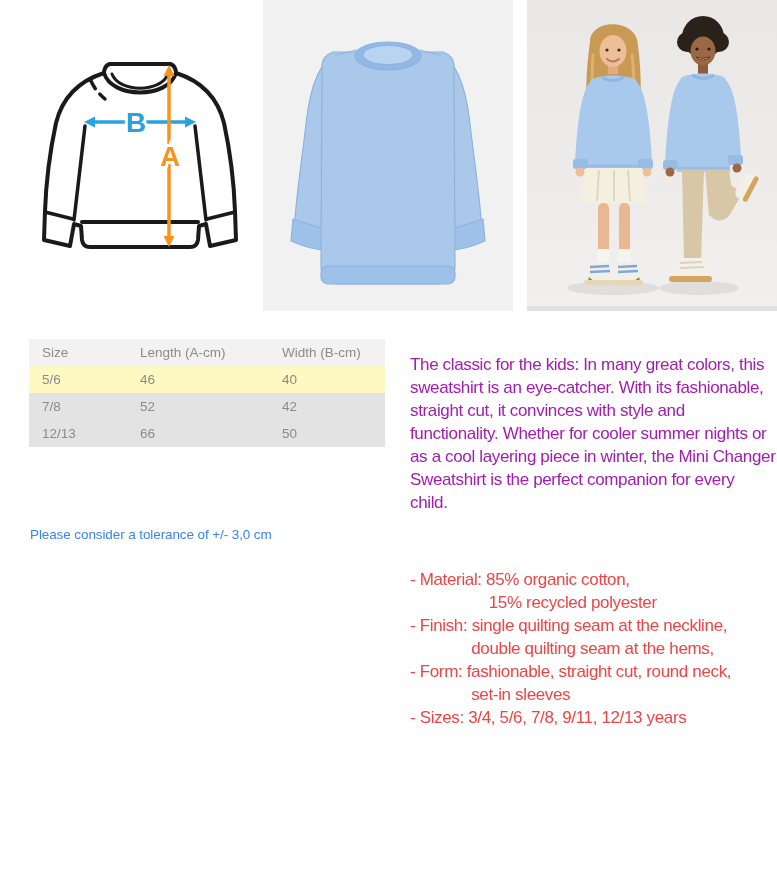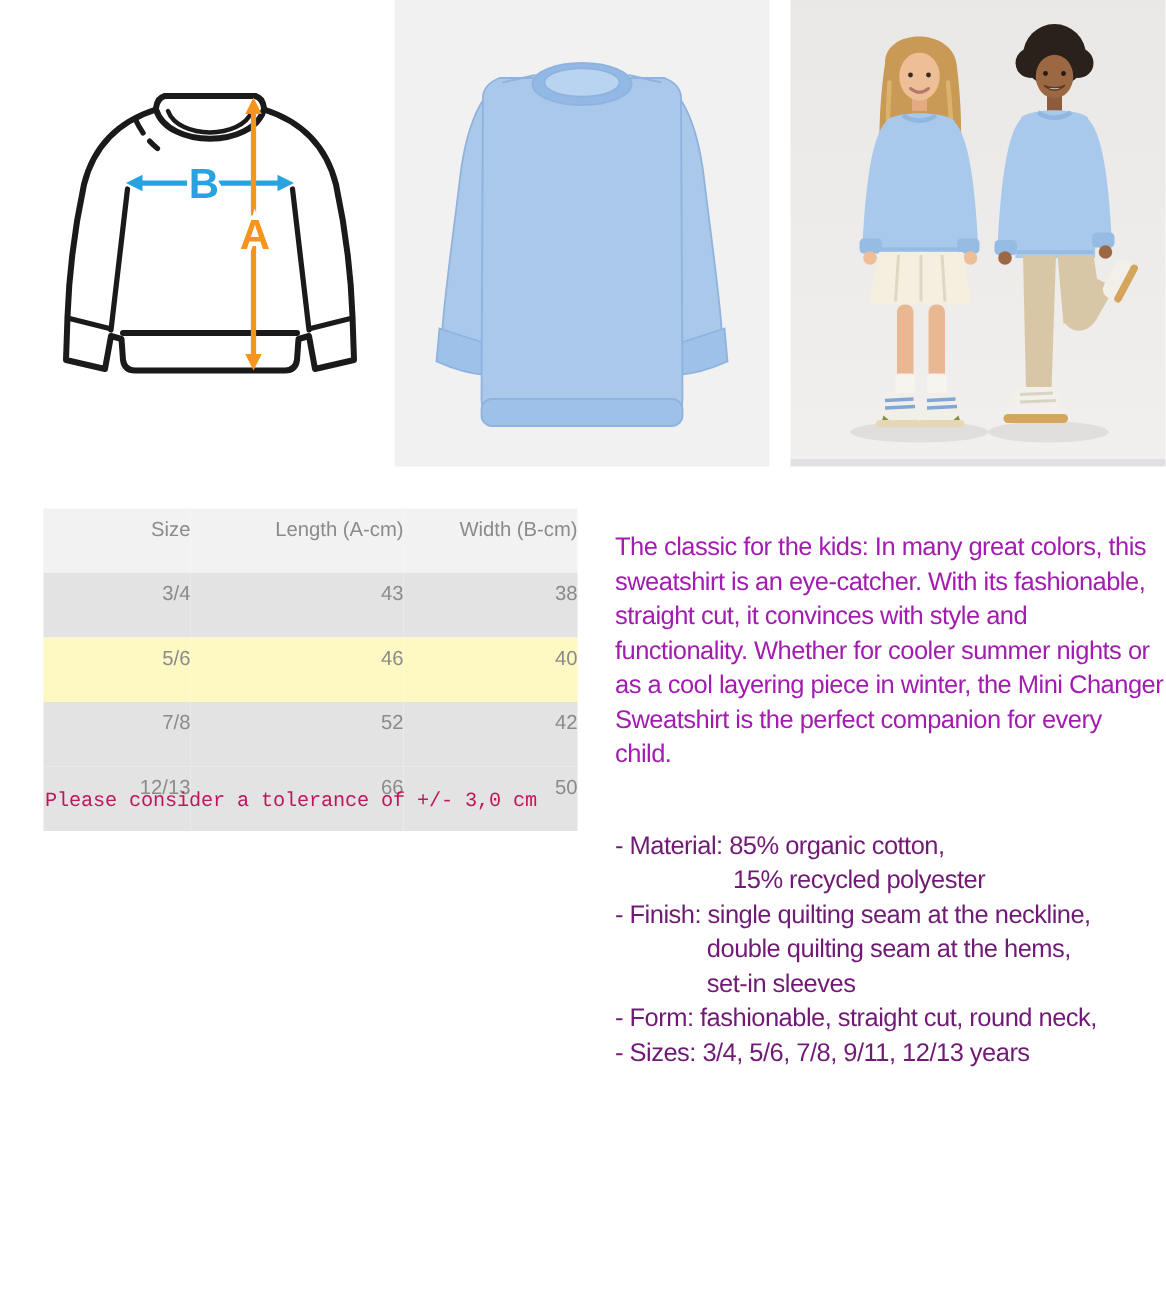--- a/index.html
+++ b/index.html
@@ -8,29 +8,29 @@
   .panel{position:absolute;top:0;height:311px;}
   .panel-diagram{left:0;width:263px;background:#ffffff;}
   .panel-flatlay{left:263px;width:250px;background:#f1f1f1;}
   .panel-models{left:527px;width:250px;background:linear-gradient(180deg,#e9e8e7 0%,#eeedec 70%,#f1f0ef 100%);}
   .panel svg{display:block;width:100%;height:100%;}
 
   .size-table{position:absolute;left:29px;top:339px;width:356px;border-collapse:collapse;font-size:13.5px;color:#8b8b8b;table-layout:fixed;}
   .size-table col.c1{width:98px;}
   .size-table col.c2{width:142px;}
   .size-table col.c3{width:116px;}
-  .size-table th,.size-table td{height:27px;padding:0 0 16px 13px;text-align:right;font-weight:400;vertical-align:middle;}
+  .size-table th,.size-table td{height:27px;padding:0 0 0 13px;text-align:left;font-weight:400;vertical-align:middle;}
   .size-table thead tr{background:#f2f2f2;}
   .size-table tbody tr.shade-dark{background:#e3e3e3;}
   .size-table tbody tr.shade-light{background:#fef9c3;}
 
-  .tolerance-note{position:absolute;left:30px;top:527px;font-size:13.5px;color:#be185d;letter-spacing:-0.1px;font-family:Liberation Mono, monospace;}
+  .tolerance-note{position:absolute;left:30px;top:527px;font-size:13.5px;color:#3b82f6;letter-spacing:-0.1px;}
 
   .description{position:absolute;left:410px;top:336px;width:366px;font-size:17px;line-height:23px;color:#a21caf;letter-spacing:-0.35px;}
-  .specs{position:absolute;left:410px;top:552px;font-size:17px;line-height:23px;color:#701a75;letter-spacing:-0.35px;}
+  .specs{position:absolute;left:410px;top:568px;font-size:17px;line-height:23px;color:#ef4444;letter-spacing:-0.35px;}
   .specs .spec-line{white-space:pre;}
 </style>
 </head>
 <body>
 
 <div class="panel panel-diagram">
   <svg viewBox="0 0 263 311">
     <g fill="#ffffff" stroke="#1a1a1a" stroke-width="4" stroke-linejoin="round" stroke-linecap="round">
 
       <path d="M104,73
@@ -200,25 +200,20 @@
       <col class="c3">
     </colgroup>
   <thead>
     <tr>
       <th>Size</th>
       <th>Length (A-cm)</th>
       <th>Width (B-cm)</th>
     </tr>
   </thead>
   <tbody>
-    <tr class="shade-dark">
-      <td>3/4</td>
-      <td>43</td>
-      <td>38</td>
-    </tr>
     <tr class="shade-light">
       <td>5/6</td>
       <td>46</td>
       <td>40</td>
     </tr>
     <tr class="shade-dark">
       <td>7/8</td>
       <td>52</td>
       <td>42</td>
     </tr>
@@ -232,16 +227,16 @@
 
 <div class="tolerance-note">Please consider a tolerance of +/- 3,0 cm</div>
 
 <p class="description">The classic for the kids: In many great colors, this sweatshirt is an eye-catcher. With its fashionable, straight cut, it convinces with style and functionality. Whether for cooler summer nights or as a cool layering piece in winter, the Mini Changer Sweatshirt is the perfect companion for every child.</p>
 
 <div class="specs">
   <div class="spec-line">- Material: 85% organic cotton,</div>
   <div class="spec-line">                  15% recycled polyester</div>
   <div class="spec-line">- Finish: single quilting seam at the neckline,</div>
   <div class="spec-line">              double quilting seam at the hems,</div>
+  <div class="spec-line">- Form: fashionable, straight cut, round neck,</div>
   <div class="spec-line">              set-in sleeves</div>
-  <div class="spec-line">- Form: fashionable, straight cut, round neck,</div>
   <div class="spec-line">- Sizes: 3/4, 5/6, 7/8, 9/11, 12/13 years</div>
 </div>
 
 </body></html>

